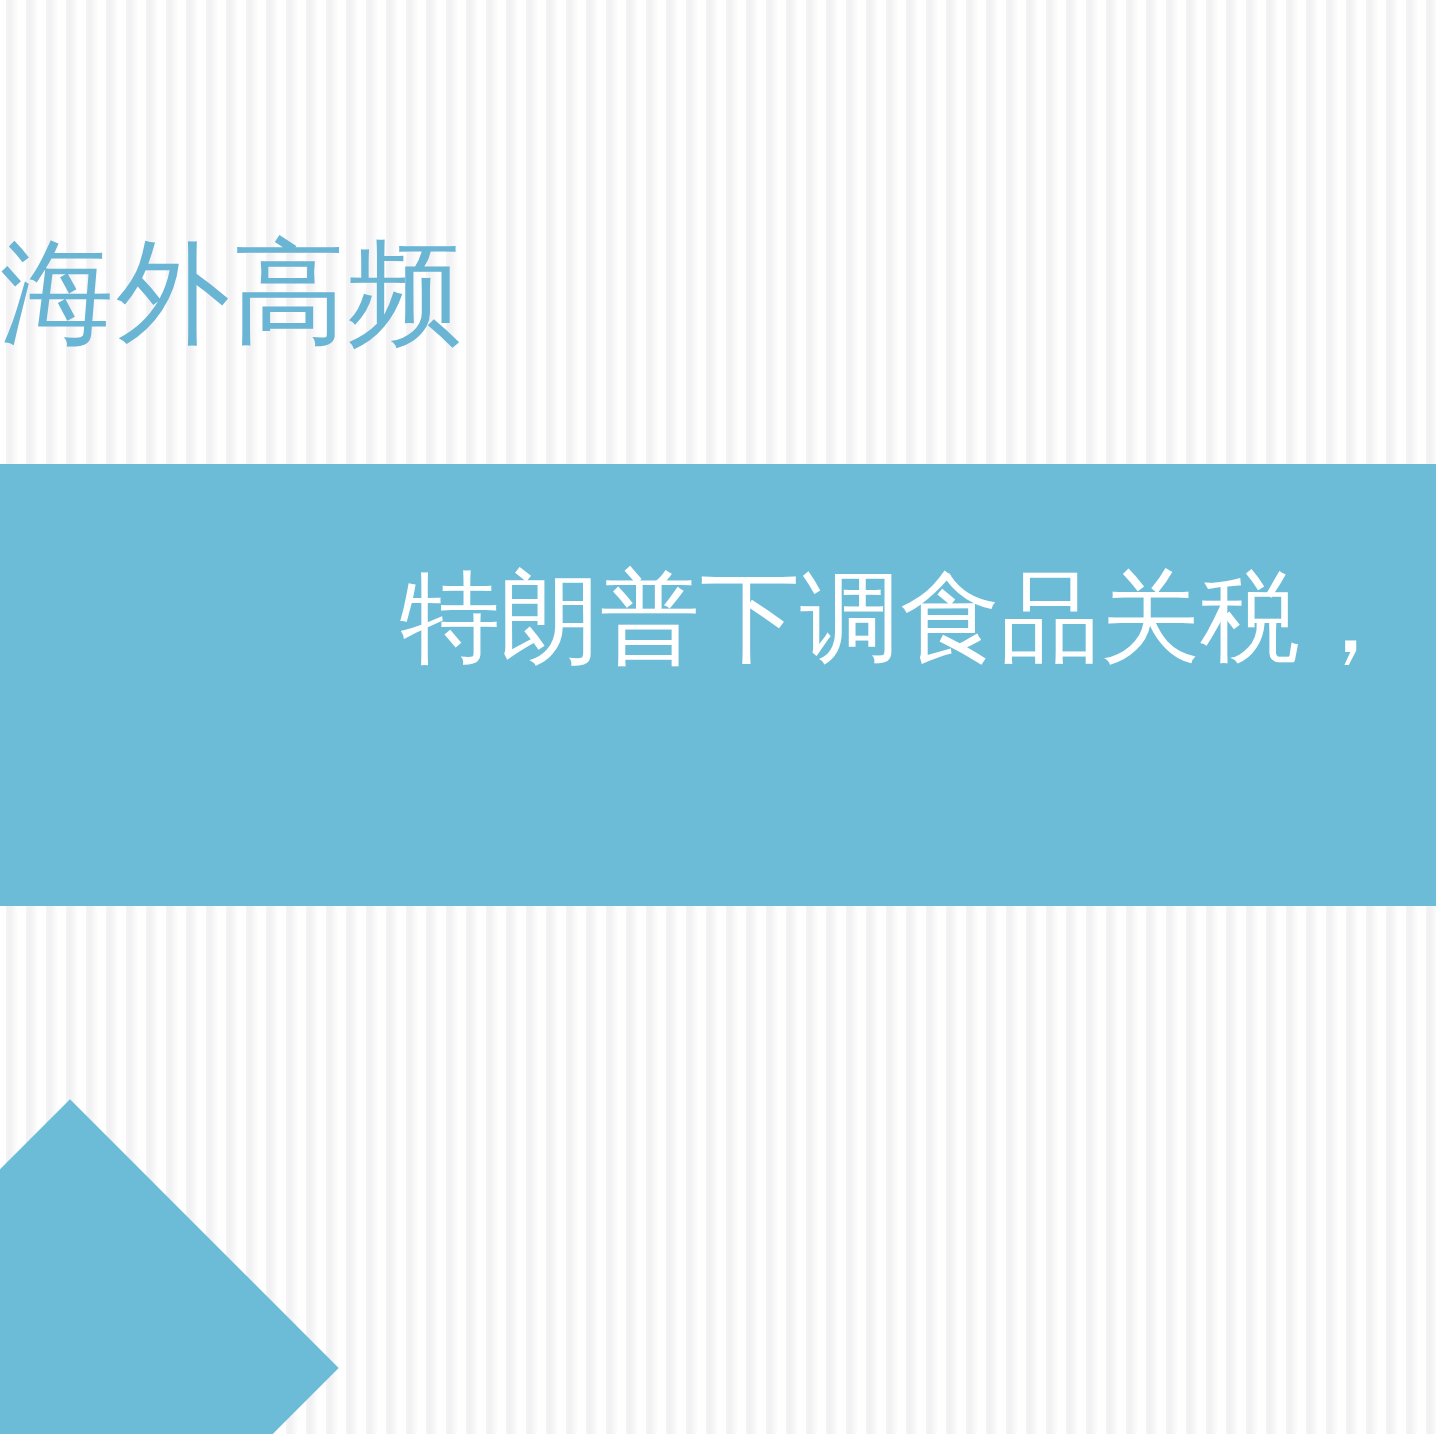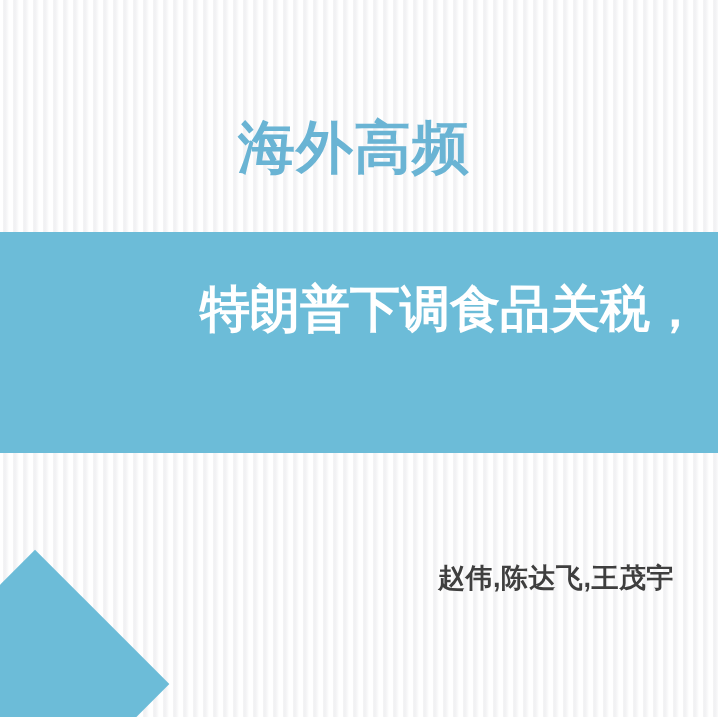--- a/index.html
+++ b/index.html
@@ -25,49 +25,48 @@
     );
     font-family: "Liberation Sans", "DejaVu Sans", sans-serif;
   }
 
   
   #kicker {
     position: absolute;
     left: 0;
     top: 118px;
     width: 620px;
-    text-align: center;
+    text-align: left;
     font-size: 57px;
     line-height: 1.05;
-    font-weight: bold;
+    font-weight: normal;
     letter-spacing: 1px;
     color: #6ab4d4;
     white-space: nowrap;
-    padding-left: 44px;
   }
 
   
   #title-band {
     position: absolute;
     left: 0;
     top: 232px;
     width: 718px;
     height: 221px;
     background: #6cbcd8;
   }
   #title-text {
     position: absolute;
     left: 0;
     right: 18px;
     top: 46px;
     text-align: right;
     color: #ffffff;
     font-size: 50px;
     line-height: 62px;
-    font-weight: bold;
+    font-weight: normal;
     letter-spacing: 0px;
   }
   #title-text .tline {
     display: block;
     white-space: nowrap;
   }
 
   
   #authors {
     position: absolute;
@@ -106,20 +105,19 @@
 <div id="poster">
 
   <div id="kicker">海外高频</div>
 
   <div id="title-band">
     <div id="title-text">
       <span class="tline">特朗普下调食品关税，</span>
     </div>
   </div>
 
-  <div id="authors">赵伟,陈达飞,王茂宇</div>
 
   <div id="deco">
 
     <div id="blue-triangle"></div>
   </div>
 
 </div>
 
 </body></html>

